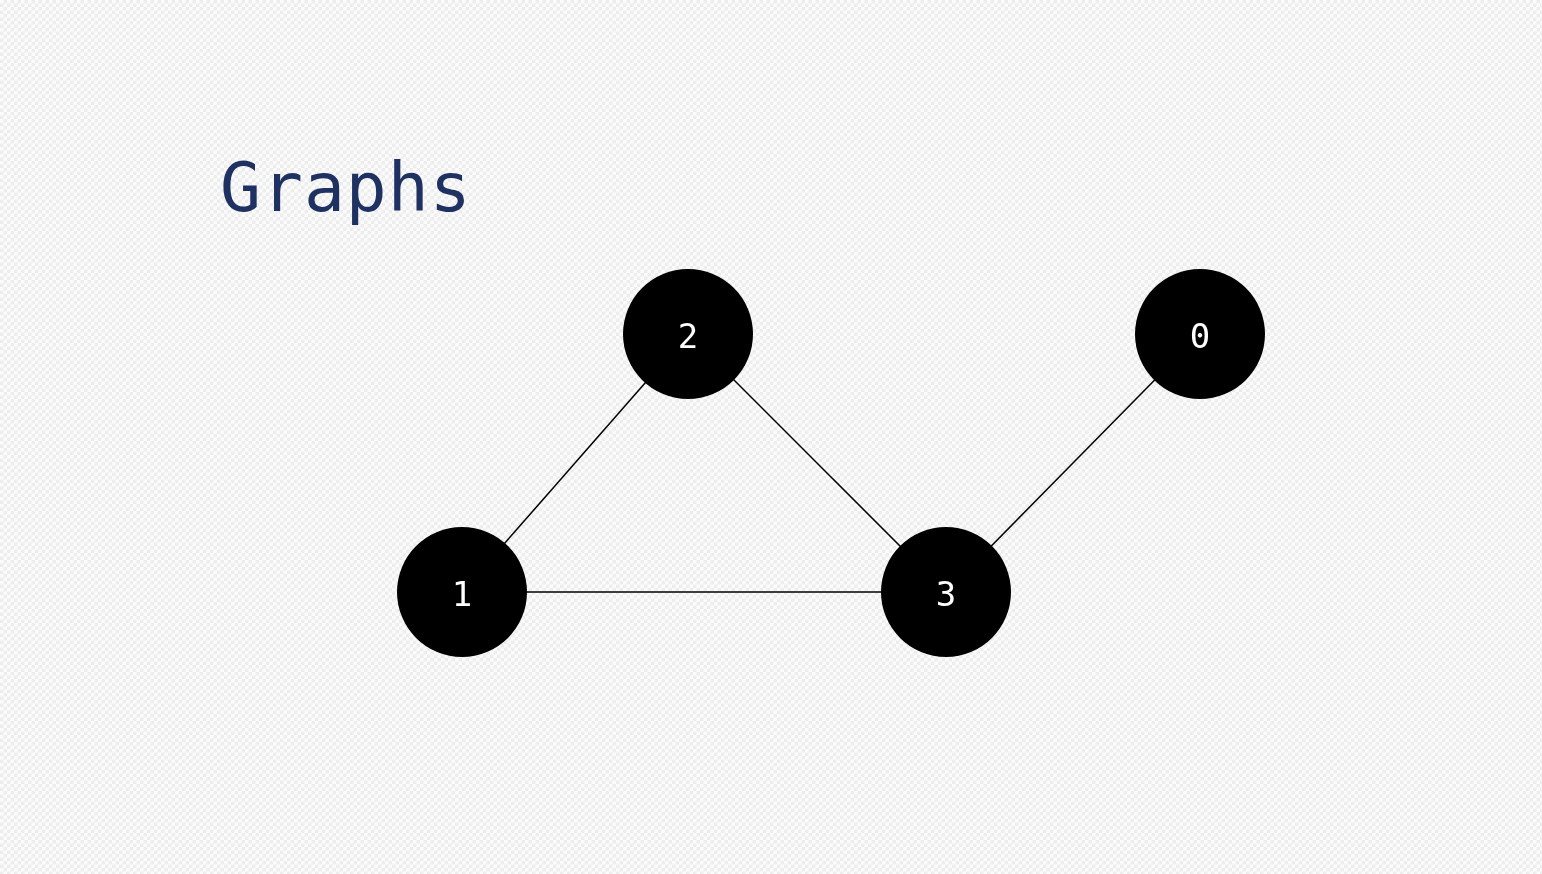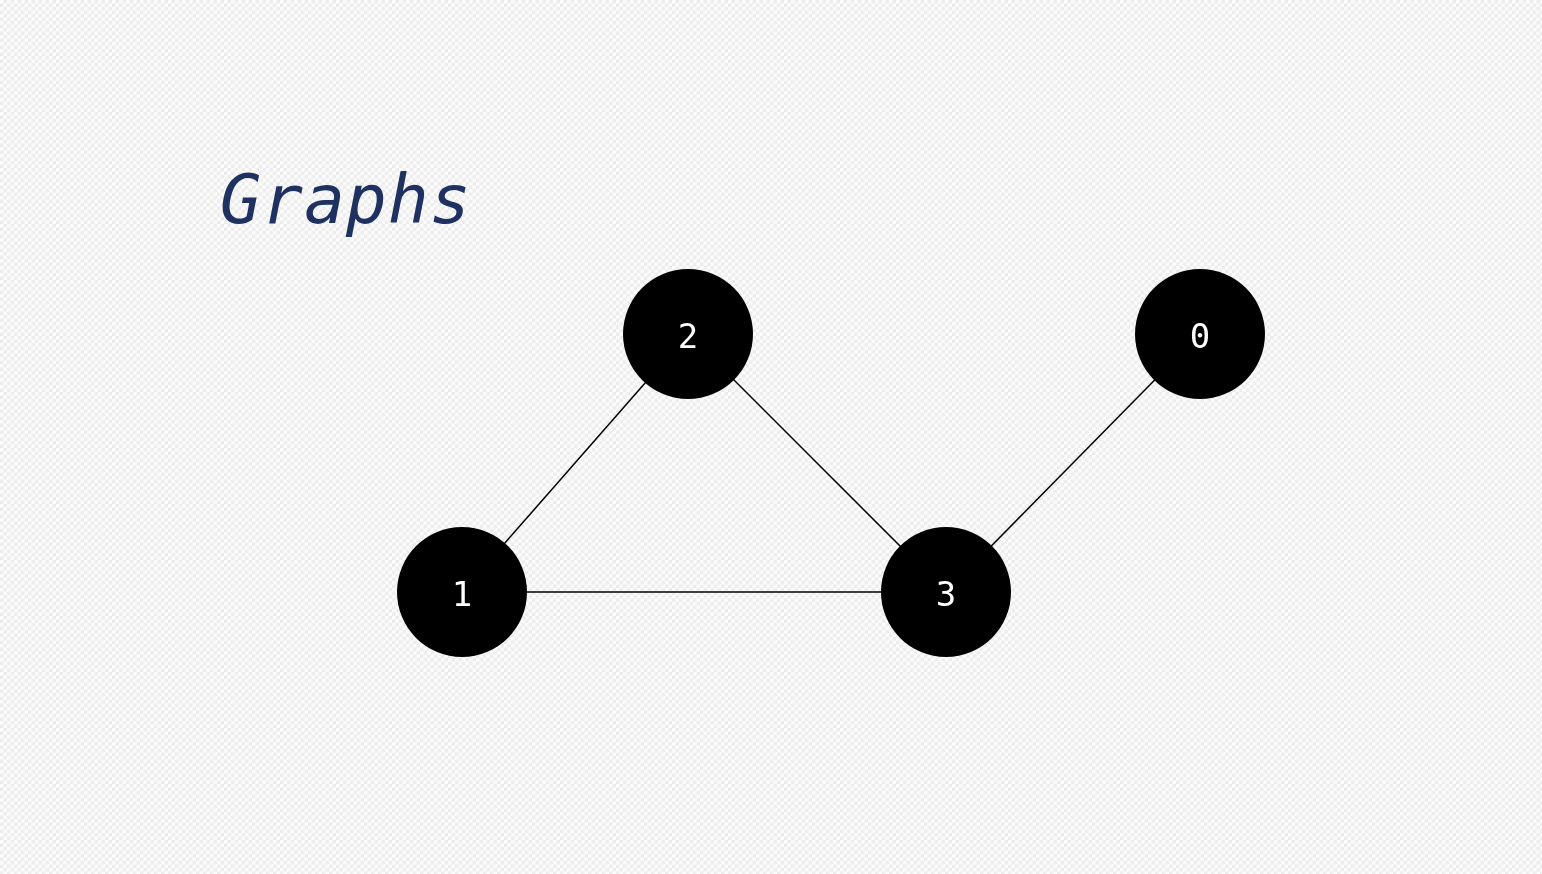--- a/index.html
+++ b/index.html
@@ -15,28 +15,27 @@
     background-image:
       linear-gradient(45deg, #ececec 25%, transparent 25%, transparent 75%, #ececec 75%),
       linear-gradient(45deg, #ececec 25%, transparent 25%, transparent 75%, #ececec 75%);
     background-size: 7px 7px;
     background-position: 0 0, 3.5px 3.5px;
     font-family: "DejaVu Sans Mono", monospace;
   }
   .slide-title {
     position: absolute;
     left: 220px;
-    top: 120px;
+    top: 108px;
     font-size: 68px;
     line-height: 1.0;
     font-weight: 500;
     letter-spacing: 1px;
     color: #1e3161;
     white-space: nowrap;
-    font-style: italic;
   }
   .graph-svg {
     position: absolute;
     left: 0;
     top: 0;
     width: 1542px;
     height: 874px;
   }
   .graph-svg line {
     stroke-width: 1.5;

